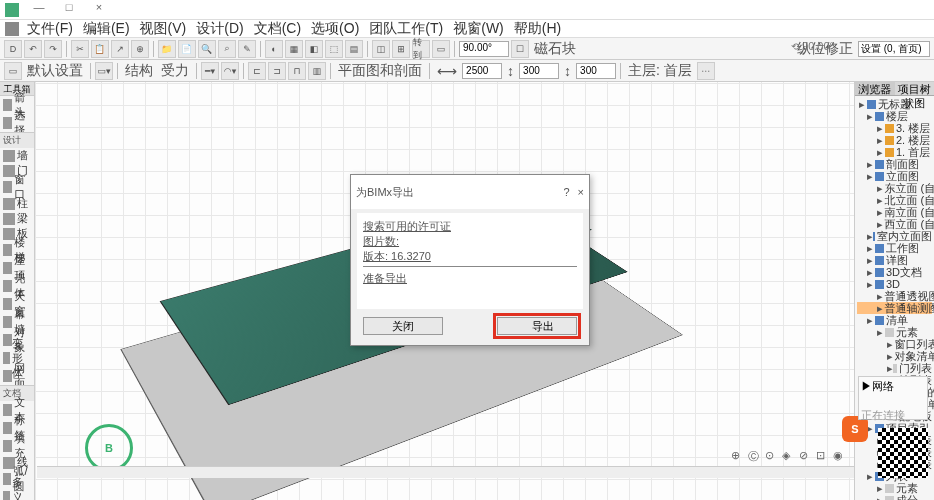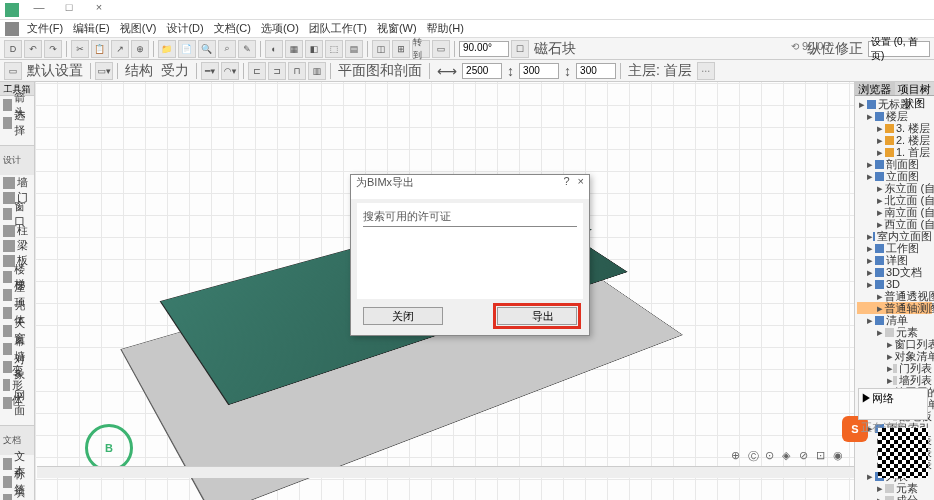--- a/index.html
+++ b/index.html
@@ -4,68 +4,68 @@
 <style>
 * { margin: 0; padding: 0; box-sizing: border-box; font-family: "Microsoft YaHei", Arial, sans-serif; font-size: 11px; }
 body { background: #f0f0f0; width: 934px; height: 500px; overflow: hidden; position: relative; }
 .titlebar { height: 20px; background: #fff; display: flex; align-items: center; padding: 0 5px; border-bottom: 1px solid #ddd; }
 .titlebar .app-icon { width: 14px; height: 14px; background: #4a7; margin-right: 5px; }
 .titlebar .title { flex: 1; color: #333; font-size: 11px; }
 .titlebar .win-controls { display: flex; }
 .titlebar .win-btn { width: 30px; height: 18px; text-align: center; color: #666; cursor: pointer; }
 .menubar { height: 18px; background: #fff; display: flex; align-items: center; padding: 0 5px; border-bottom: 1px solid #ddd; }
 .menubar .menu-lead { width: 14px; height: 14px; background: #888; margin-right: 3px; }
-.menubar .menu-item { padding: 0 5px; color: #333; cursor: pointer; font-size: 11px; }
+.menubar .menu-item { padding: 0 5px; color: #333; cursor: pointer; font-size: 14px; }
 .toolbar1, .toolbar2 { height: 22px; background: #f5f5f5; border-bottom: 1px solid #ccc; display: flex; align-items: center; padding: 0 4px; gap: 2px; }
 .tool-btn { width: 18px; height: 18px; background: #e8e8e8; border: 1px solid #ccc; display: inline-flex; align-items: center; justify-content: center; font-size: 9px; color: #555; }
 .tool-sep { width: 1px; height: 16px; background: #bbb; margin: 0 2px; }
 .tool-input { height: 16px; border: 1px solid #aaa; font-size: 10px; padding: 0 3px; background: #fff; }
 .tool-label { font-size: 14px; color: #555; padding: 0 3px; }
 .tool-dropdown { height: 16px; border: 1px solid #aaa; background: #fff; font-size: 10px; padding: 0 2px; display: inline-flex; align-items: center; }
 .main-area { display: flex; height: 420px; }
 .left-panel { width: 35px; background: #f5f5f5; border-right: 1px solid #ccc; display: flex; flex-direction: column; }
 .left-panel-title { height: 14px; background: #e0e0e0; font-size: 9px; text-align: center; border-bottom: 1px solid #ccc; line-height: 14px; }
 .palette-item { height: 18px; display: flex; align-items: center; padding: 0 3px; font-size: 9px; color: #333; cursor: pointer; gap: 2px; }
 .palette-item .icon { width: 12px; height: 12px; background: #999; display: inline-block; }
-.palette-section { font-size: 9px; color: #555; padding: 8px 3px; background: #e8e8e8; border-top: 1px solid #ccc; margin-top: 13px; }
+.palette-section { font-size: 9px; color: #555; padding: 1px 3px; background: #e8e8e8; border-top: 1px solid #ccc; }
 .viewport { flex: 1; background: #fdfdfd; position: relative; background-image: repeating-linear-gradient(0deg, #e8e8e8 0, #e8e8e8 1px, transparent 1px, transparent 22px), repeating-linear-gradient(90deg, #e8e8e8 0, #e8e8e8 1px, transparent 1px, transparent 22px); }
 .house { position: absolute; left: 120px; top: 130px; width: 500px; height: 260px; transform: perspective(900px) rotateX(55deg) rotateZ(-30deg); transform-style: preserve-3d; }
 .slab { position: absolute; background: linear-gradient(135deg,#ccc,#aaa); border: 1px solid #555; }
 .wall { position: absolute; background: linear-gradient(#b8b8b8,#999); border: 1px solid #444; }
 .roof { position: absolute; background: linear-gradient(135deg,#3a7a6b,#2a5a4e); border: 1px solid #222; }
 .window { position: absolute; background: linear-gradient(#a38147,#8b6f3e); border: 1px solid #5a4a2a; }
 .right-panel { width: 80px; background: #f5f5f5; border-left: 1px solid #ccc; display: flex; flex-direction: column; overflow: hidden; }
 .right-title { height: 14px; background: #d8d8d8; font-size: 9px; text-align: center; border-bottom: 1px solid #aaa; line-height: 14px; display: flex; }
 .right-tab { flex: 1; cursor: pointer; }
 .right-tab.active { background: #ccc; }
 .tree { flex: 1; overflow: auto; font-size: 9px; padding: 2px; }
 .tree-node { display: flex; align-items: center; height: 12px; padding-left: 2px; white-space: nowrap; }
 .tree-node .toggle { width: 8px; color: #555; }
 .tree-node .nicon { width: 9px; height: 9px; margin-right: 2px; }
 .ic-folder-yellow { background: #e8a030; }
 .ic-folder-blue { background: #5080c0; }
 .ic-doc { background: #ccc; }
 .tree-node .nlabel { color: #333; }
 .indent-1 { padding-left: 10px; } .indent-2 { padding-left: 20px; } .indent-3 { padding-left: 30px; }
 .dialog { position: absolute; left: 350px; top: 174px; width: 240px; background: #f0f0f0; border: 1px solid #888; box-shadow: 2px 2px 6px rgba(0,0,0,0.25); }
-.dialog-title { height: 24px; background: #fff; display: flex; padding: 0 5px; font-size: 11px; color: #555; }
+.dialog-title { height: 34px; background: #fff; display: flex; align-items: center; padding: 0 5px; font-size: 11px; color: #555; }
 .dialog-title .dspacer { flex: 1; }
-.dialog-body { background: #fff; margin: 4px 6px 2px 6px; min-height: 96px; padding: 6px; font-size: 10px; color: #555; }
+.dialog-body { background: #fff; margin: 4px 6px 2px 6px; min-height: 96px; padding: 6px; font-size: 10px; color: #555; text-decoration: underline; }
 .dialog-body .hr { border-bottom: 1px solid #888; margin: 2px 0 4px 0; }
 .dialog-progress { padding: 4px 8px; font-size: 10px; color: #555; }
 .dialog-buttons { display: flex; justify-content: space-between; padding: 6px 12px 10px 12px; gap: 16px; }
 .dlg-btn { width: 80px; height: 18px; background: #e8e8e8; border: 1px solid #999; font-size: 11px; text-align: center; line-height: 16px; cursor: pointer; }
 .dlg-btn.highlight { outline: 3px solid #e03020; outline-offset: 1px; padding-left: 12px; }
 .status-right { position: absolute; right: 88px; bottom: 38px; display: flex; gap: 3px; }
 .status-icon { width: 14px; height: 14px; color: #666; border: 1px solid transparent; }
 .bg-logo { position: absolute; left: 50px; bottom: 30px; width: 48px; height: 48px; border: 3px solid #3cb371; border-radius: 50%; display: flex; align-items: center; justify-content: center; font-size: 24px; font-weight: bold; color: #3cb371; }
 .qr { position: absolute; right: 6px; bottom: 22px; width: 50px; height: 50px; background: repeating-conic-gradient(#000 0 25%, #fff 0 50%) 0 0/8px 8px; }
 .orange-bubble { position: absolute; right: 66px; bottom: 58px; width: 26px; height: 26px; background: #f26522; border-radius: 6px; display: flex; align-items: center; justify-content: center; color: #fff; font-size: 14px; font-weight: bold; }
 .scroll-h { position: absolute; bottom: 22px; left: 37px; right: 80px; height: 12px; background: #eee; border-top: 1px solid #ccc; }
-.net-status { position: absolute; right: 6px; bottom: 80px; width: 70px; height: 32px; background: #fafafa; border: 1px solid #ccc; font-size: 9px; padding: 2px; }
+.net-status { position: absolute; right: 6px; bottom: 80px; width: 70px; height: 44px; background: #fafafa; border: 1px solid #ccc; font-size: 9px; padding: 2px; }
 .right-coord { position: absolute; right: 100px; top: 40px; font-size: 10px; color: #777; }
 </style>
 </head>
 <body>
 
 <div class="titlebar">
   <div class="app-icon"></div>
   <div class="win-controls">
     <div class="win-btn">—</div>
     <div class="win-btn">□</div>
@@ -105,21 +105,21 @@
       <div class="tool-btn">⊞</div>
       <div class="tool-btn">转到</div>
       <div class="tool-btn">▭</div>
     </div>
   <div class="tool-sep"></div>
   <div class="tool-input" style="width:50px">90.00°</div>
   <div class="tool-btn">☐</div>
   <span class="tool-label">磁石块</span>
   <div style="flex:1"></div>
   <span class="tool-label">纵位修正</span>
-  <div class="tool-dropdown" style="width:62px">设置 (0, 首页)</div>
+  <div class="tool-dropdown" style="width:72px">设置 (0, 首页)</div>
 </div>
 
 <div class="toolbar2">
   <div class="tool-btn">▭</div>
   <span class="tool-label">默认设置</span>
   <div class="tool-sep"></div>
   <div class="tool-btn">▭▾</div>
   <div class="tool-sep"></div>
   <span class="tool-label">结构</span>
   <span class="tool-label">受力</span>
@@ -445,21 +445,24 @@
 
 <div class="dialog">
   <div class="dialog-title">
     <span>为BIMx导出</span>
     <span class="dspacer"></span>
     <span style="margin-right:8px;cursor:pointer">?</span>
     <span style="cursor:pointer">×</span>
   </div>
   <div class="dialog-body">
     <div>搜索可用的许可证</div>
+    <div>图片数:</div>
+    <div>版本: 16.3270</div>
     <div class="hr"></div>
+    <div>准备导出</div>
   </div>
   <div class="dialog-buttons">
     <div class="dlg-btn">关闭</div>
     <div class="dlg-btn highlight">导出</div>
   </div>
 </div>
 
 <div class="orange-bubble">
     <span>S</span>
   </div>

